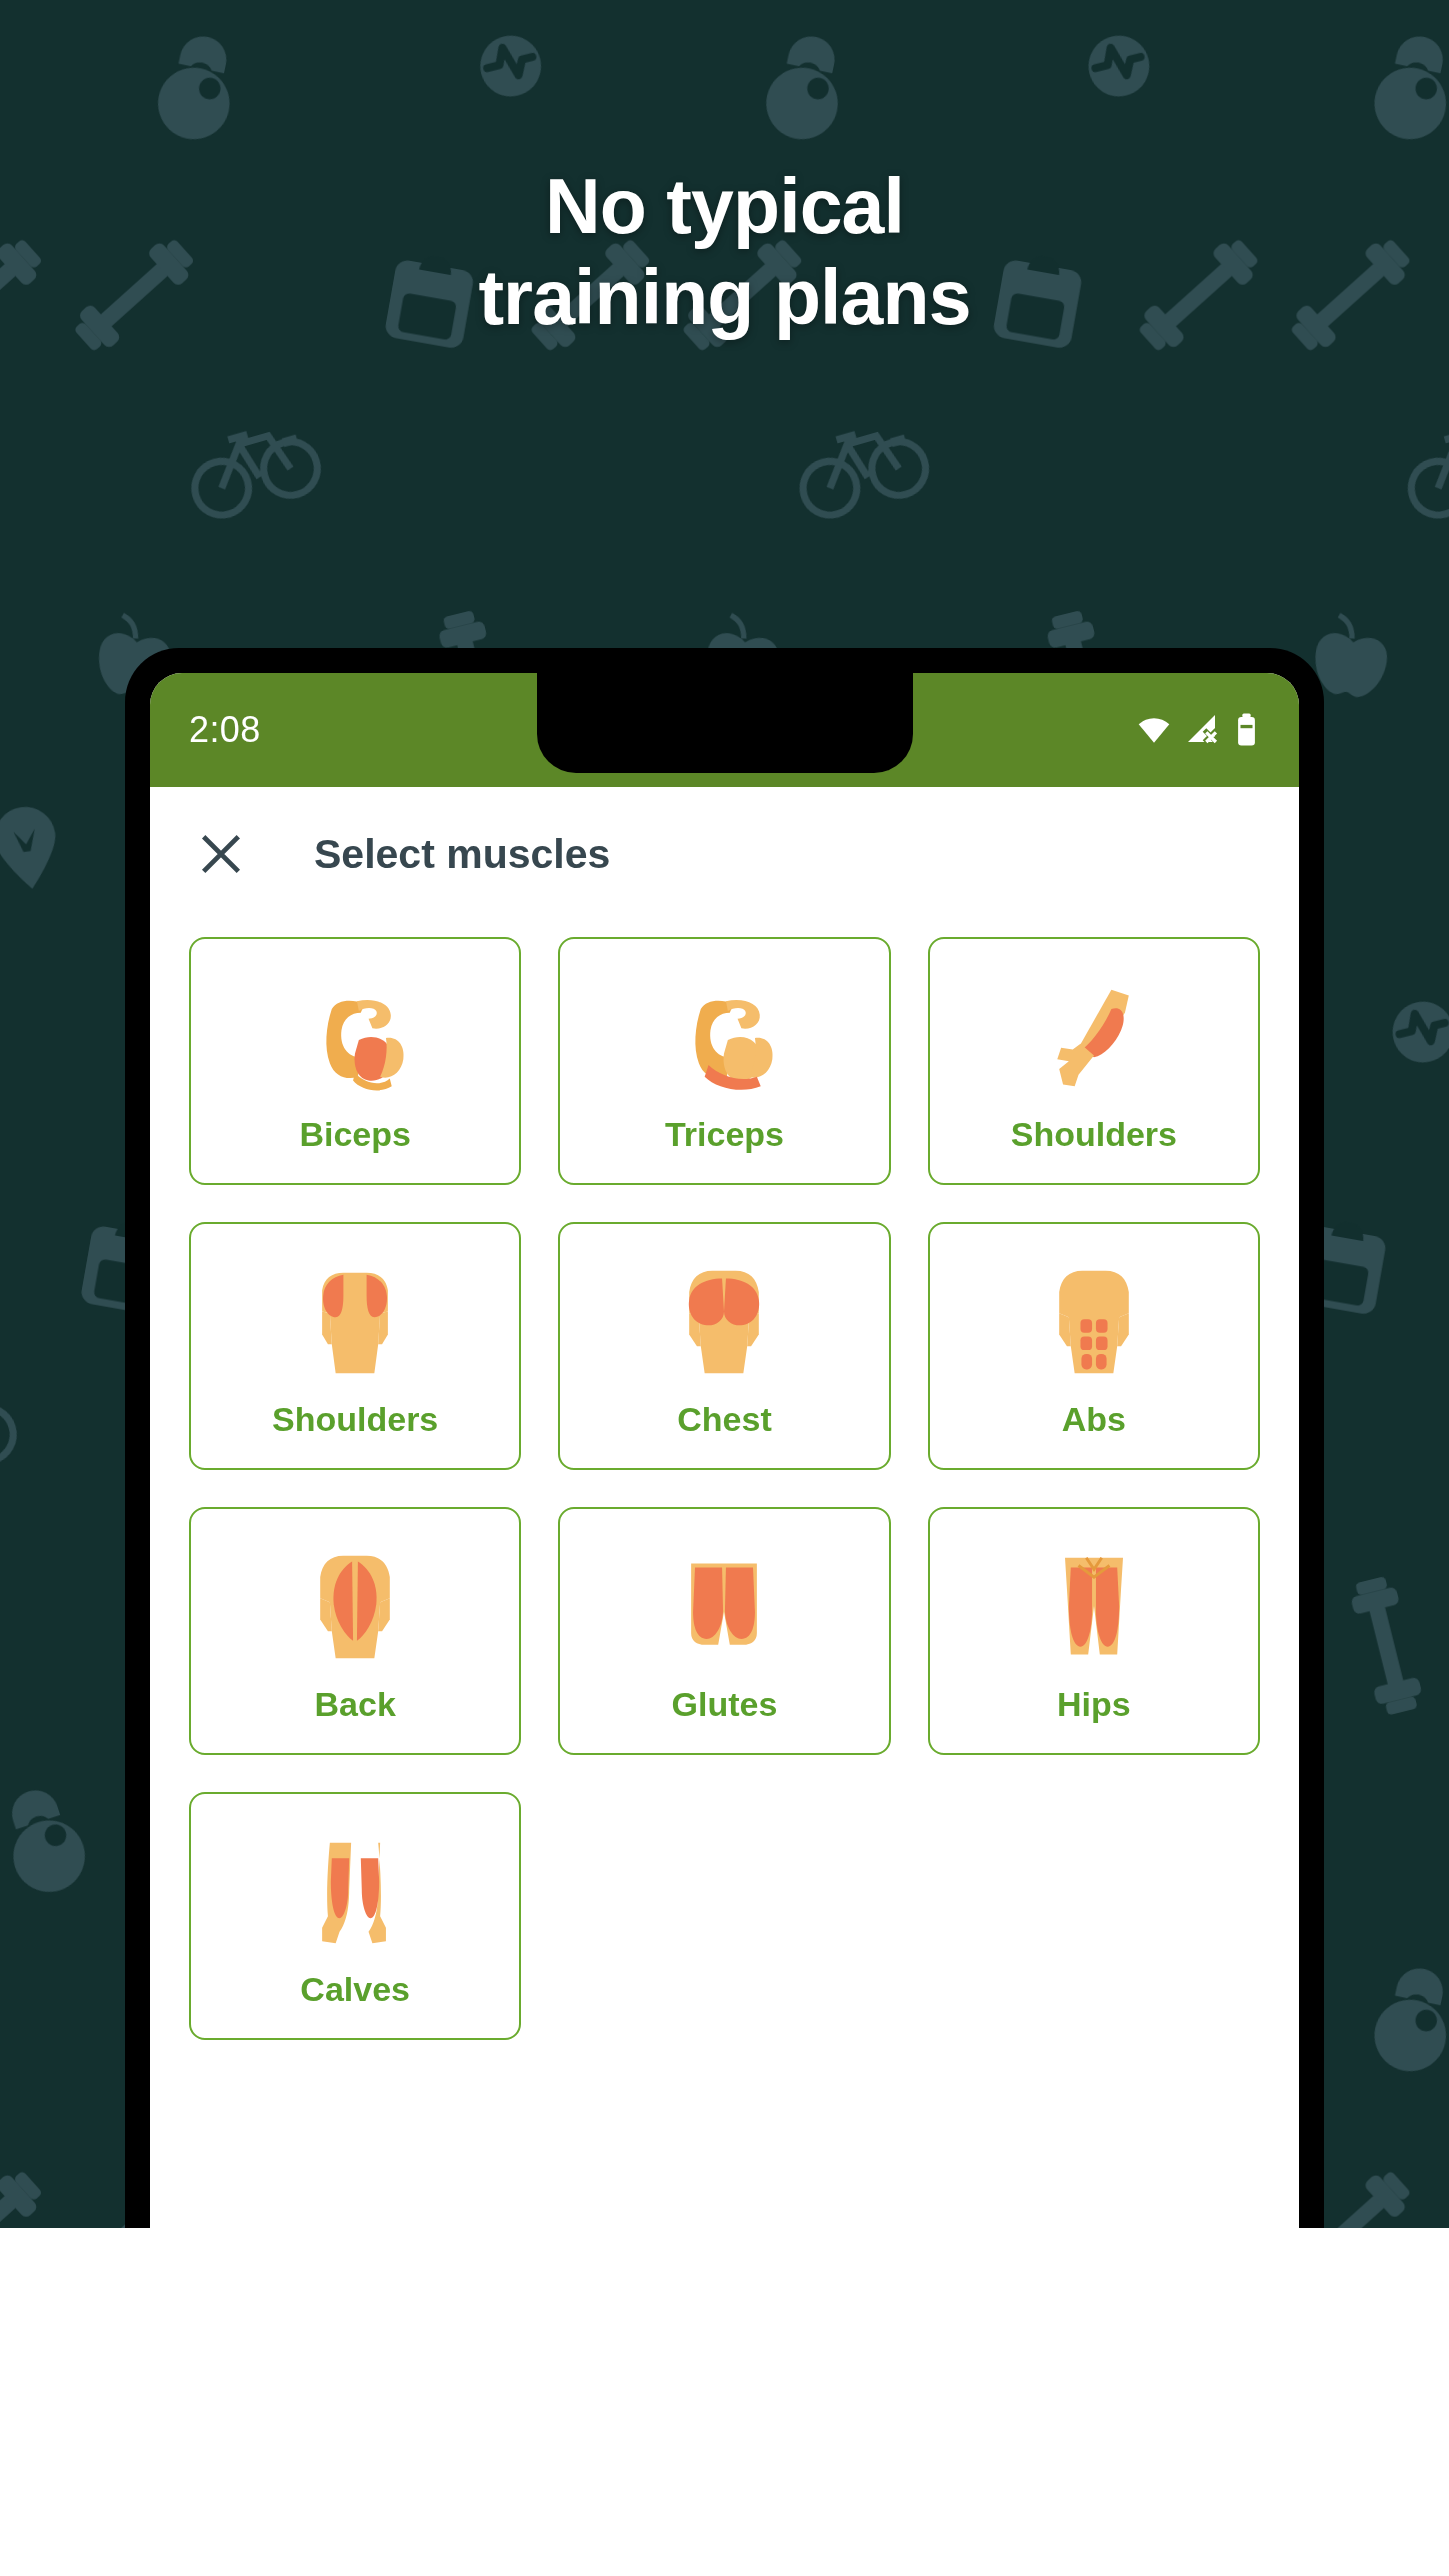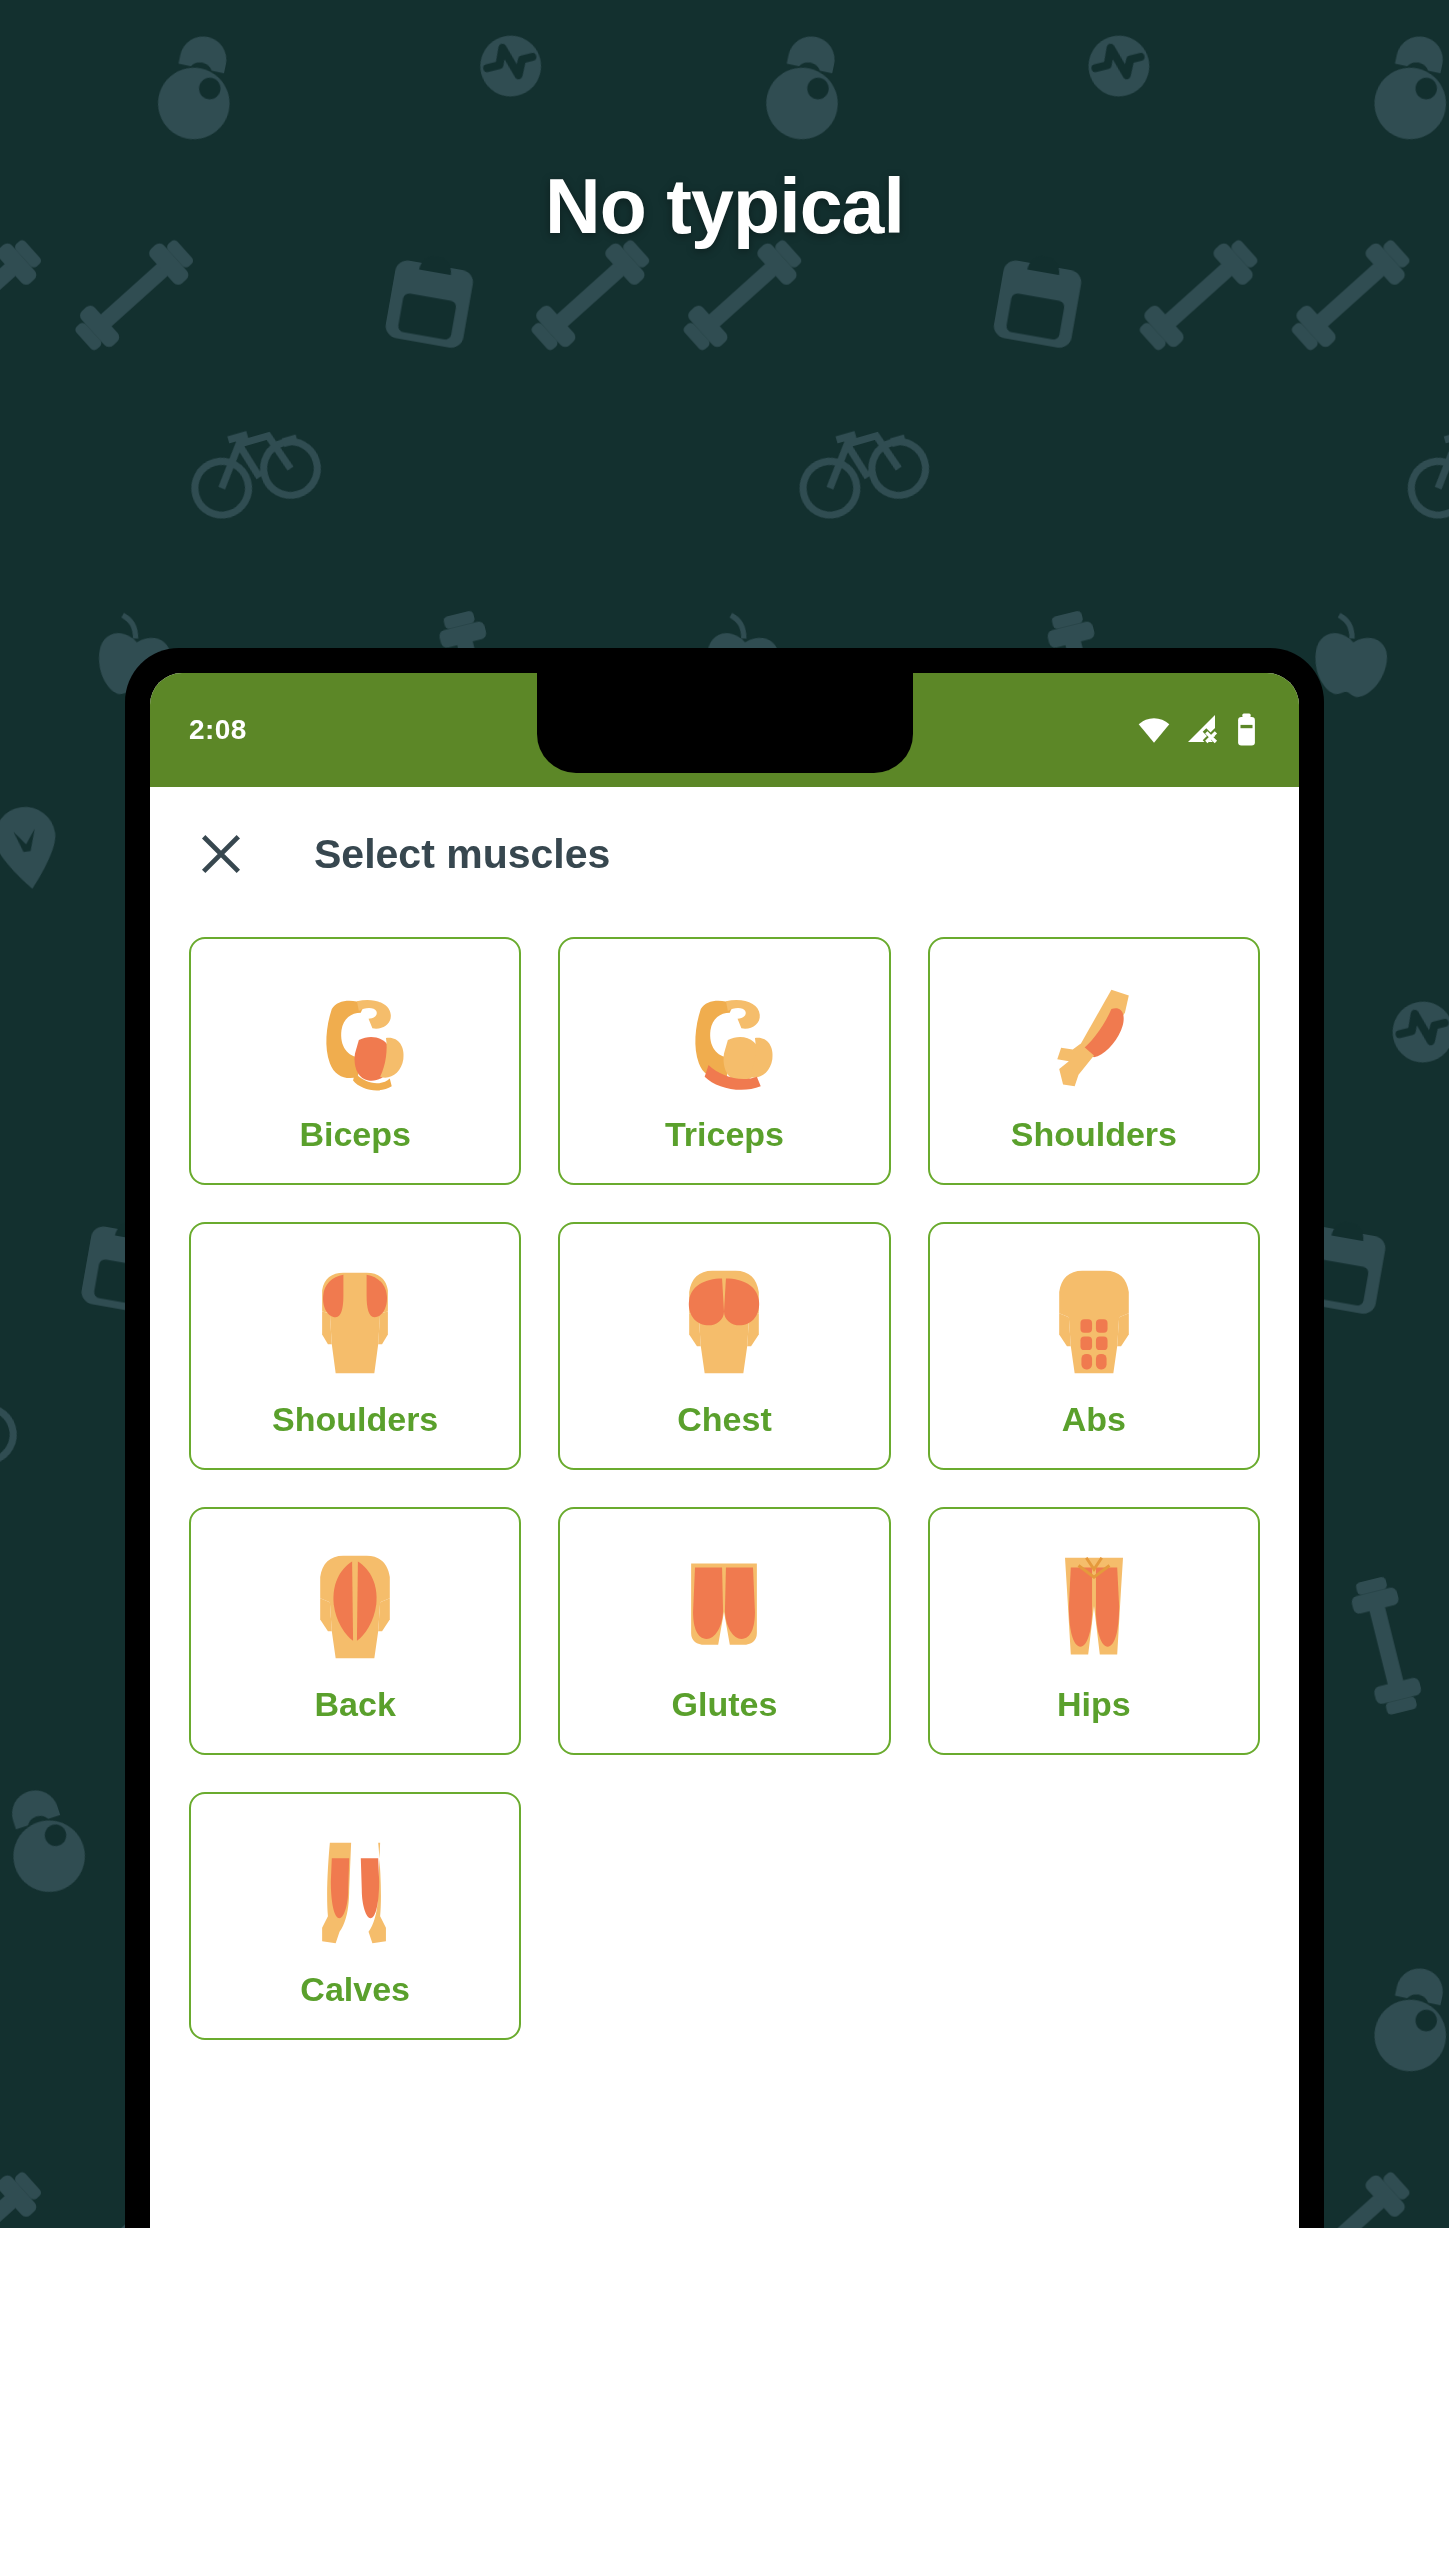--- a/index.html
+++ b/index.html
@@ -59,22 +59,22 @@
     position: relative;
     height: 114px;
     background: #5c8727;
     display: flex;
     align-items: center;
     justify-content: space-between;
     padding: 0 39px;
     color: #ffffff;
   }
   .status-time {
-    font-size: 28px;
-    font-weight: 700;
+    font-size: 36px;
+    font-weight: 400;
     letter-spacing: 0.4px;
   }
   .status-icons {
     display: flex;
     align-items: center;
     gap: 12.5px;
   }
   .notch {
     position: absolute;
     top: 0; left: 50%;
@@ -209,20 +209,21 @@
       </g>
     </defs>
     <rect x="0" y="0" width="1620" height="2880" fill="#13302f"></rect>
     <g opacity="0.55">
         <use href="#tilegroup"></use>
       </g>
   </svg>
 
   <div class="headline">
     <div>No typical</div>
+    <div>training plans</div>
   </div>
 
   <div class="phone">
     <div class="screen">
 
       <div class="statusbar">
         <div class="status-time">2:08</div>
         <div class="status-icons">
           <svg width="36" height="36" viewBox="0 0 24 24">
             <path d="M12 20.5 L1.8 8.2 A15 15 0 0 1 22.2 8.2 Z" fill="#ffffff"></path>

